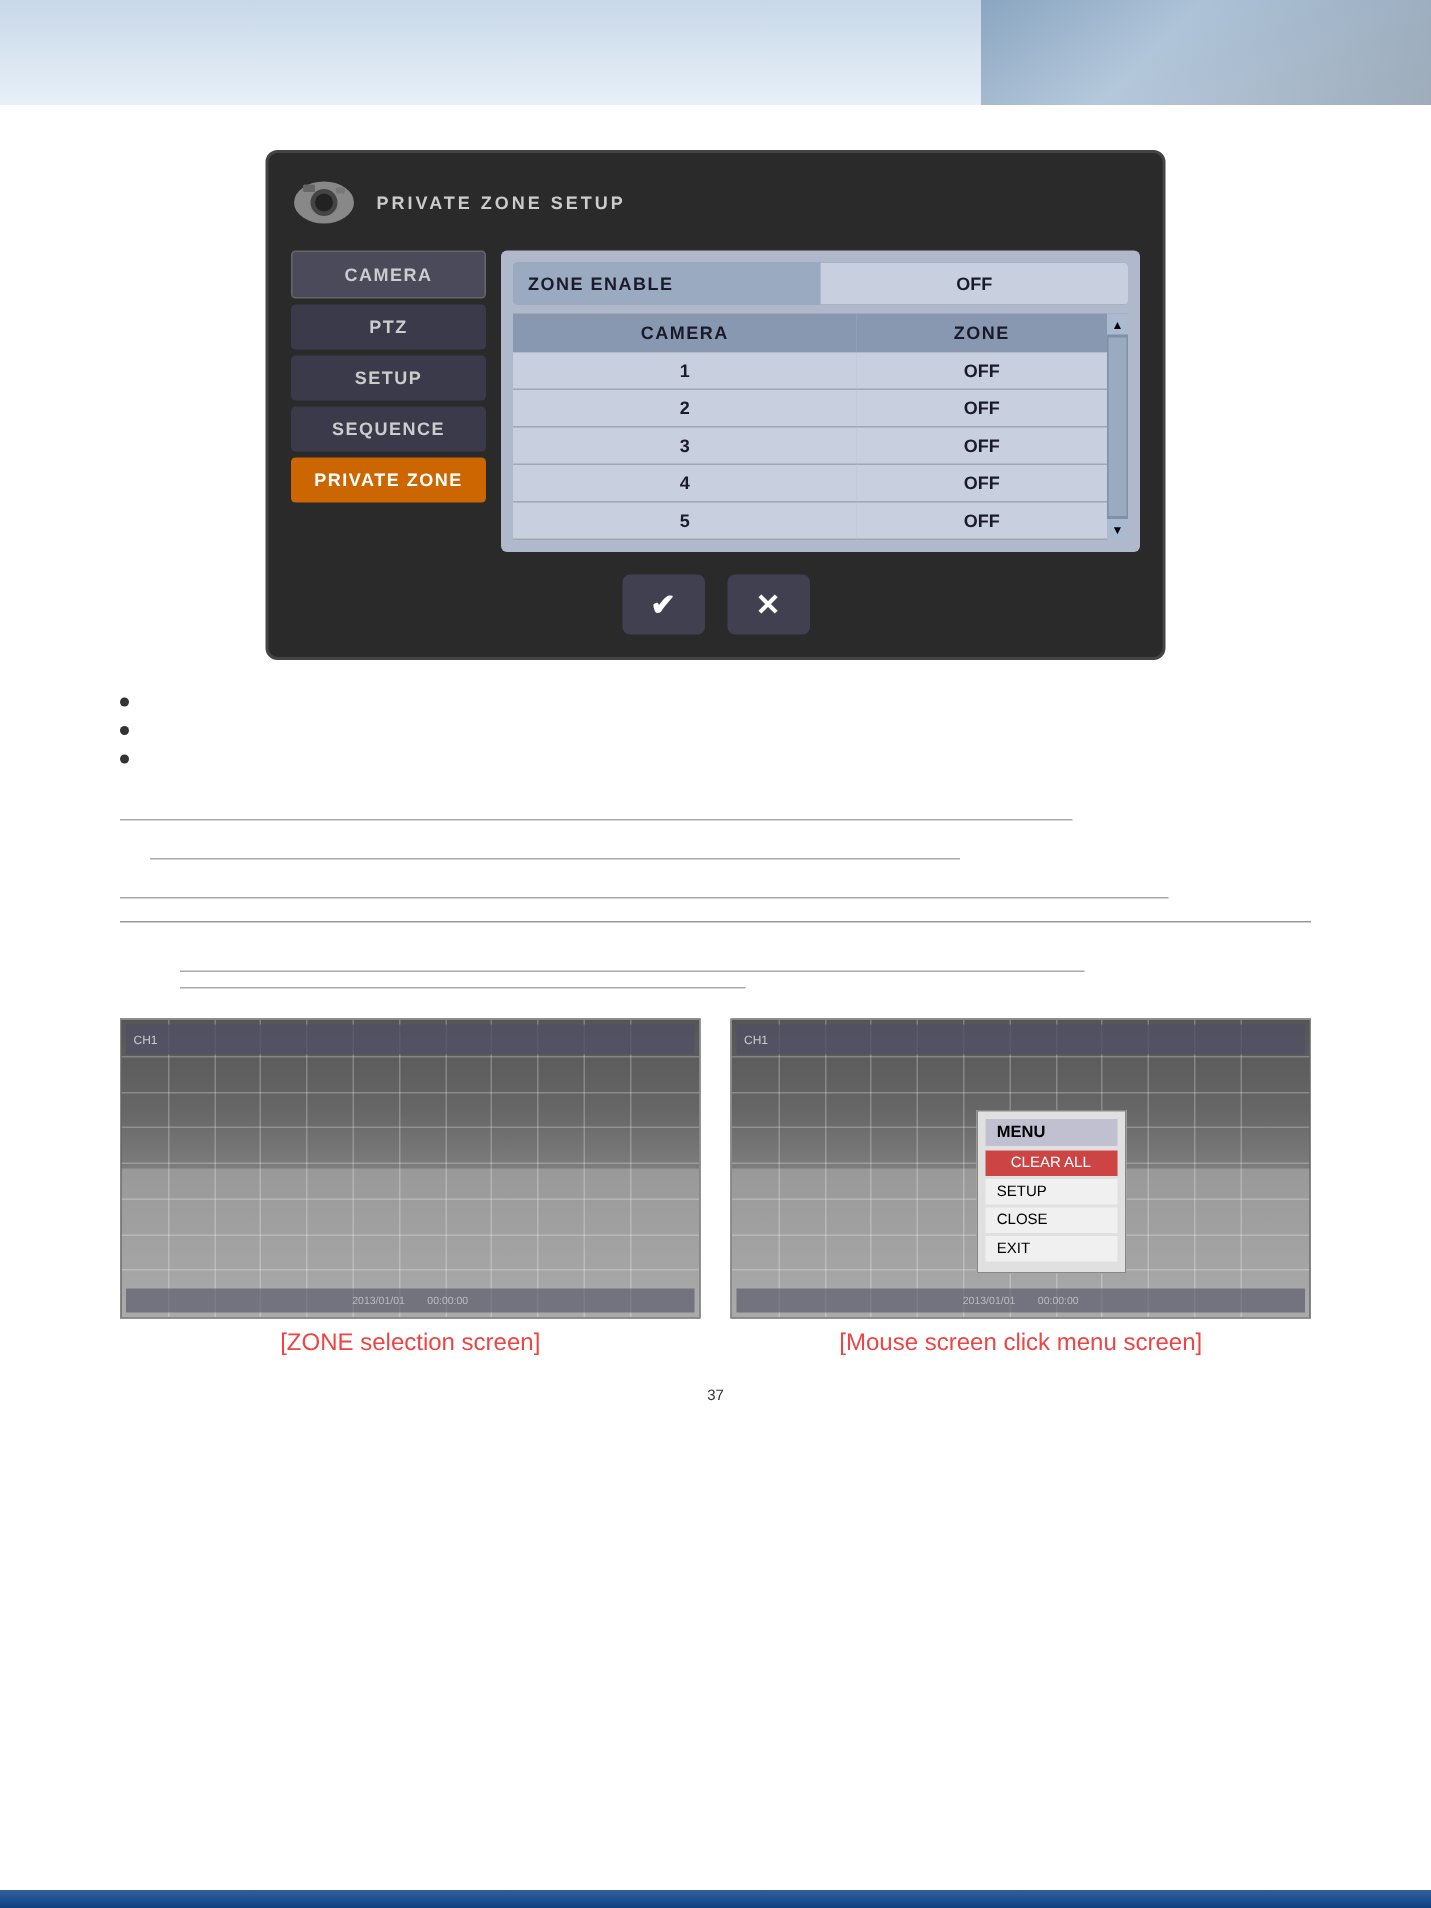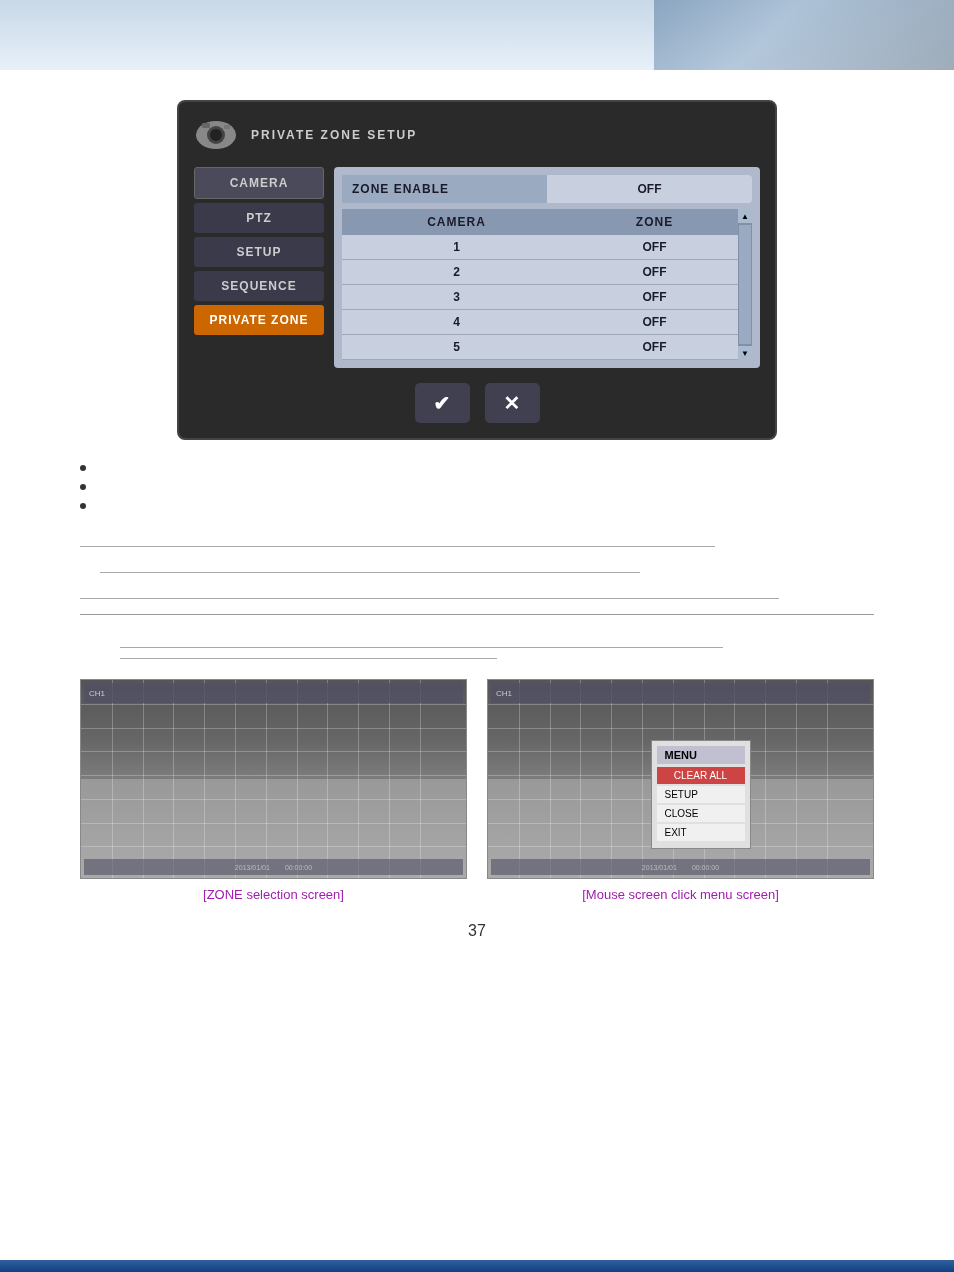--- a/index.html
+++ b/index.html
@@ -346,22 +346,22 @@
     .camera-floor {
       position: absolute;
       bottom: 0;
       width: 100%;
       height: 50%;
       background: linear-gradient(to bottom, #999 0%, #aaa 100%);
     }
 
     .screenshot-caption {
       margin-top: 8px;
-      font-size: 13px;
-      color: #a21caf;
+      font-size: 16px;
+      color: #ef4444;
       text-align: center;
     }
 
     
     .right-click-menu {
       position: absolute;
       top: 60px;
       left: 50%;
       transform: translateX(-30%);
       background: #e0e0e0;
@@ -388,21 +388,21 @@
 
     .menu-opt.red {
       background: #cc4444;
       color: white;
       text-align: center;
     }
 
     
     .page-number {
       text-align: center;
-      font-size: 16px;
+      font-size: 10px;
       color: #333;
       margin: 20px 0;
     }
 
     
     .bottom-bar {
       width: 100%;
       height: 12px;
       background: linear-gradient(to bottom, #3060a0, #104080);
       position: absolute;

